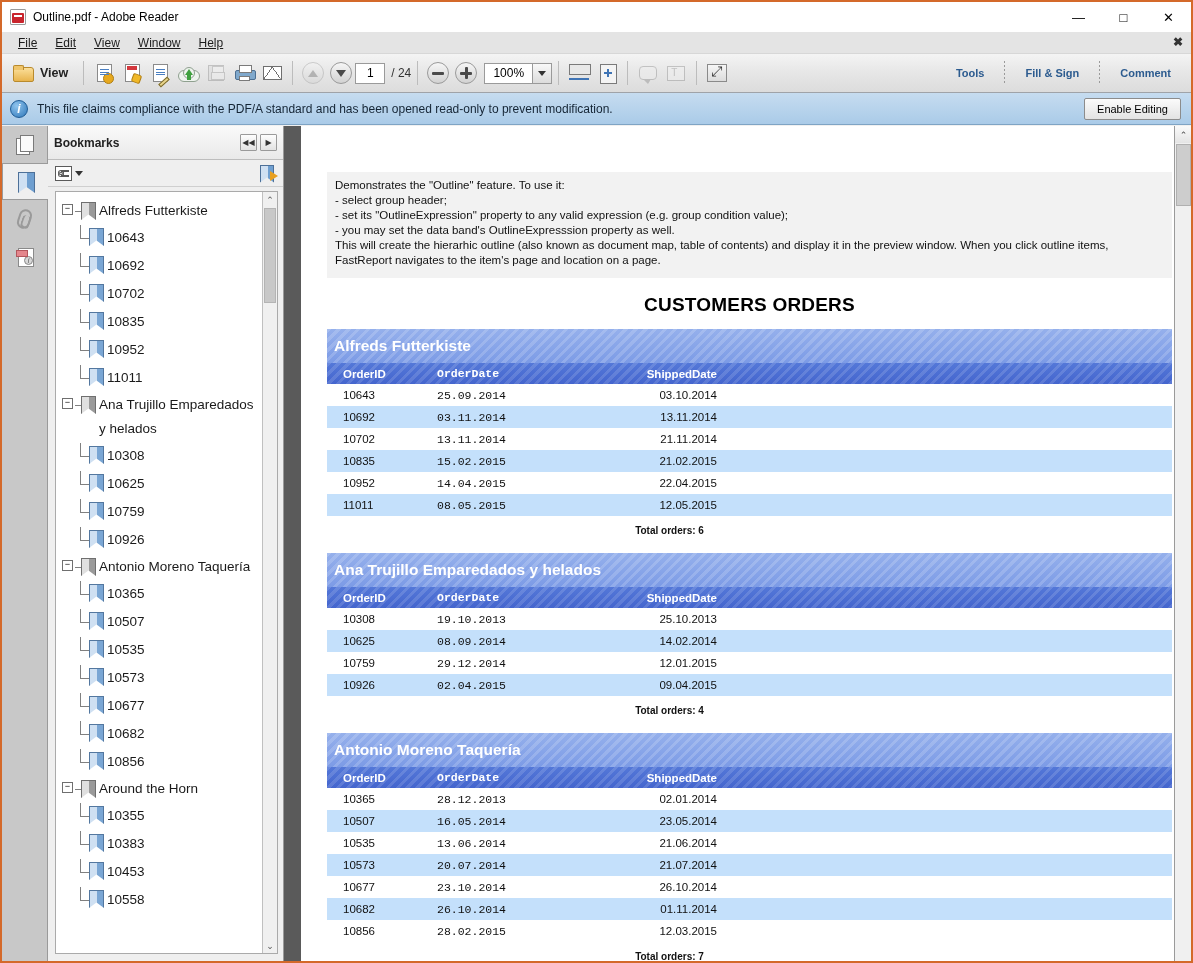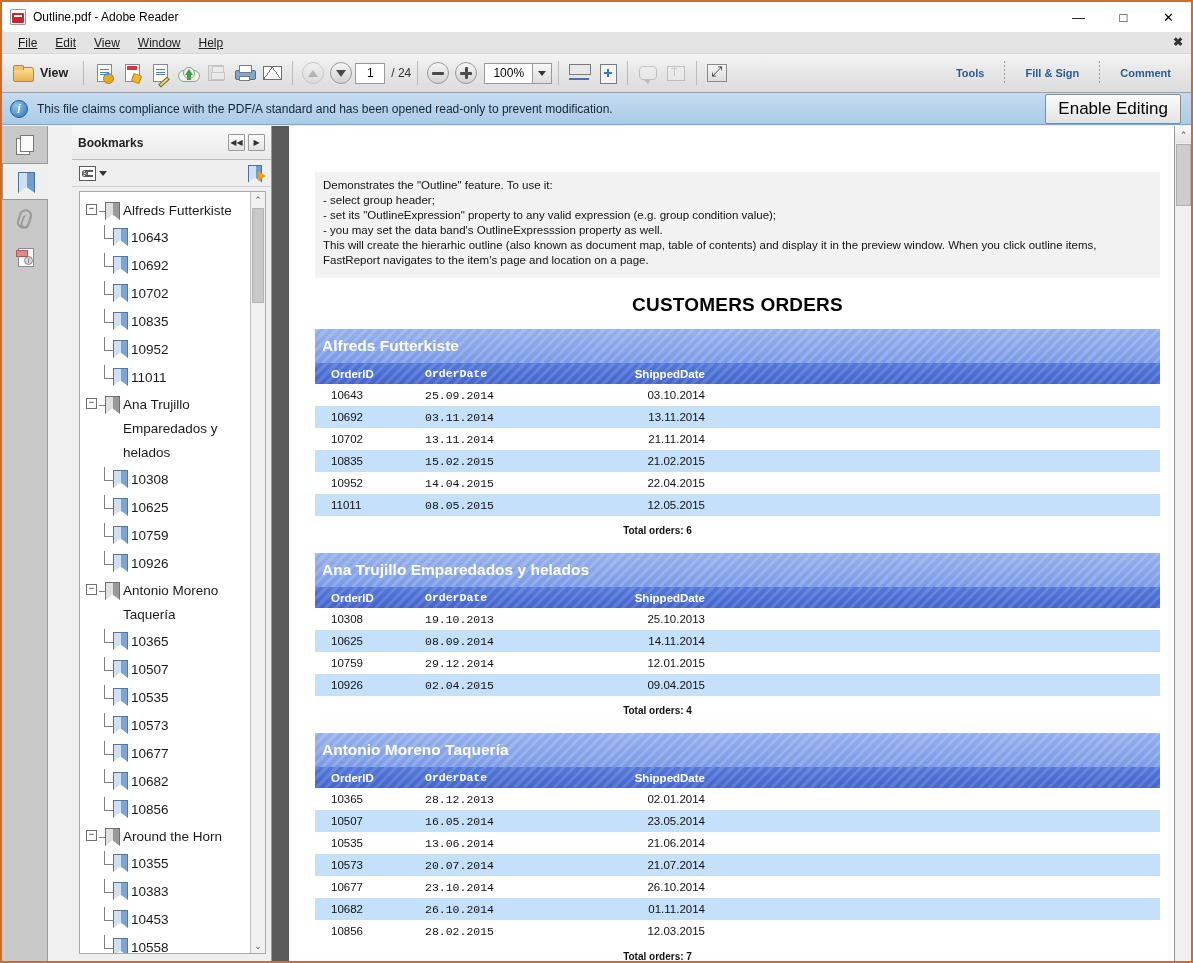--- a/index.html
+++ b/index.html
@@ -262,21 +262,21 @@
     width:18px;height:18px;border-radius:50%;
     background: radial-gradient(circle at 35% 30%,#8fc4ee,#2f77b8);
     border:1px solid #1e5b95;
     color:#fff; font-size:12px; font-weight:bold; font-style:italic;
     display:flex;align-items:center;justify-content:center;
     margin-right:9px; flex:none;
   }
   #notif-text { font-size:12px; color:#152535; }
   #enable-edit-btn {
     margin-left:auto; margin-right:2px;
-    font-size:17px; color:#000;
+    font-size:11px; color:#000;
     background: linear-gradient(to bottom,#fbfbfb,#e3e3e3);
     border:1px solid #8c8c8c; border-radius:2px;
     padding:4px 12px;
   }
 
   
   #main {
     position:absolute; left:0; right:0;
     top: 124px; bottom: 0;
     display:flex;
@@ -323,23 +323,23 @@
   .sig-ico:before{content:"";position:absolute;left:2px;top:2px;width:14px;height:17px;background:#fff;border:1px solid #8a8a8a;}
   .sig-ico:after{content:"";position:absolute;left:0;top:4px;width:10px;height:5px;background:#e4868c;border:1px solid #b3565c;}
   .sig-ico i{
     position:absolute;right:0;bottom:0;width:9px;height:9px;border-radius:50%;
     background:#d8d8d8;border:1px solid #888;color:#555;font-size:7px;font-style:italic;
     display:flex;align-items:center;justify-content:center;
   }
 
   
   #bm-panel {
-    width: 200px; background:#efefef;
+    width: 236px; background:#efefef;
     border-right:1px solid #9a9a9a;
-    display:flex; flex-direction:column; flex:none;margin-left:24px;
+    display:flex; flex-direction:column; flex:none;
   }
   #bm-header {
     height:34px; display:flex; align-items:center;
     background: linear-gradient(to bottom,#fafafa,#e9e9e9);
     border-bottom:1px solid #bdbdbd;
     padding: 0 6px;
   }
   #bm-title { font-size:12px; font-weight:bold; color:#222; }
   .hdr-btns { margin-left:auto; display:flex; gap:3px; }
   .hdr-btn {
@@ -899,21 +899,21 @@
                   <span class="c-sd">ShippedDate</span>
                 </div>
                 <div class="tbl-row">
                   <span class="c-id">10308</span>
                   <span class="c-od">19.10.2013</span>
                   <span class="c-sd">25.10.2013</span>
                 </div>
                 <div class="tbl-row alt">
                   <span class="c-id">10625</span>
                   <span class="c-od">08.09.2014</span>
-                  <span class="c-sd">14.11.2014</span>
+                  <span class="c-sd">14.02.2014</span>
                 </div>
                 <div class="tbl-row">
                   <span class="c-id">10759</span>
                   <span class="c-od">29.12.2014</span>
                   <span class="c-sd">12.01.2015</span>
                 </div>
                 <div class="tbl-row alt">
                   <span class="c-id">10926</span>
                   <span class="c-od">02.04.2015</span>
                   <span class="c-sd">09.04.2015</span>

